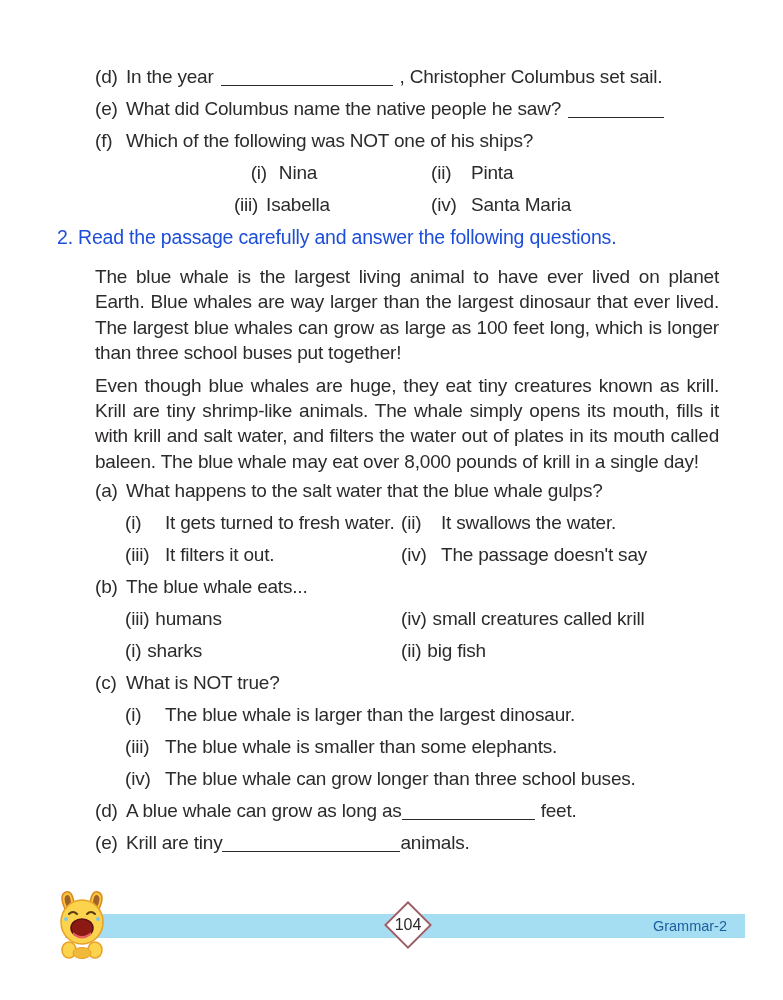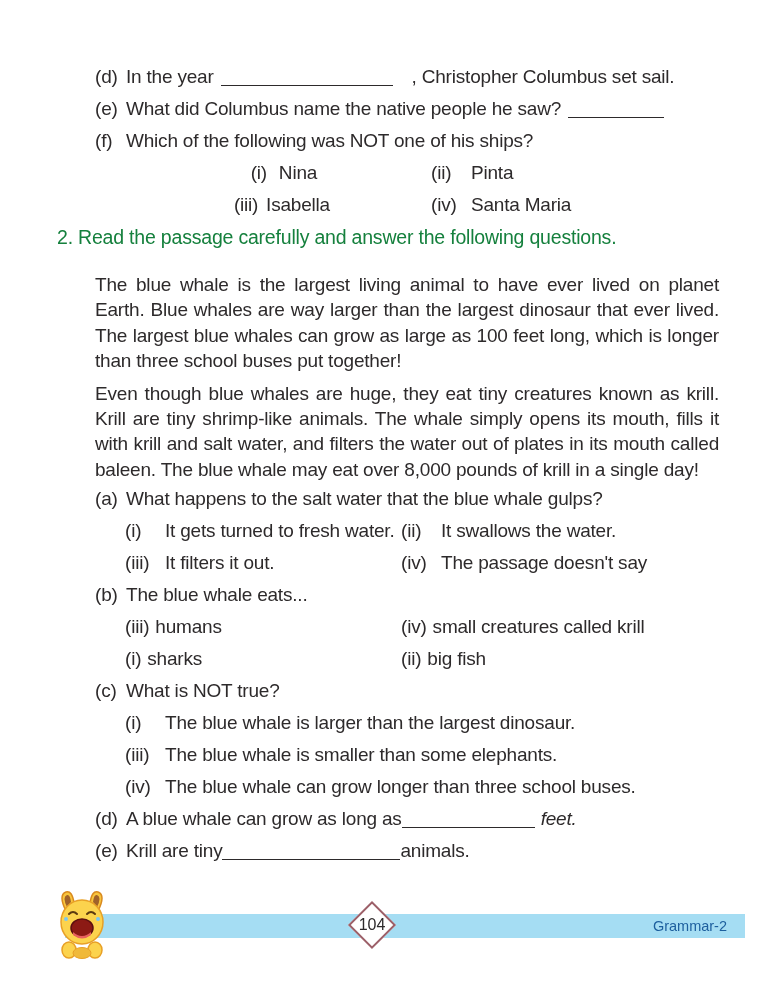--- a/index.html
+++ b/index.html
@@ -26,57 +26,57 @@
   .opt { display: block; }
   .c1 { flex: none; width: 276px; }
   .c1w { flex: none; width: 306px; text-align: center; }
   .opt-label.pad { display: inline-block; min-width: 40px; }
   .opt-label.tight { margin-right: 6px; }
 
   
   .section-heading {
     margin: 10px 0 0 57px;
     line-height: 22px;
-    color: #15803d;
+    color: #1d4ed8;
     font-size: 19.5px;
   }
 
   
   .passage {
     width: 624px;
-    margin: 24px 0 0 95px;
+    margin: 16px 0 0 95px;
     text-align: justify;
     line-height: 25.4px;
   }
   .passage.p2 { margin-top: 7px; }
   .after-passage { margin-top: 6px; }
 
   
   .blank {
     display: inline-block;
     border-bottom: 1.8px solid #2d2a2b;
     height: 14px;
     vertical-align: -3px;
   }
   .blank-year { width: 172px; margin-left: 7px; }
   .blank-natives { width: 96px; margin-left: 7px; }
   .blank-feet { width: 133px; }
   .blank-krill { width: 178px; }
-  .after-blank-comma { margin-left: 19px; }
-  .after-blank-word { margin-left: 6px; font-style: italic; }
+  .after-blank-comma { margin-left: 7px; }
+  .after-blank-word { margin-left: 6px; }
 
   
   .footer-bar {
     position: absolute;
     left: 65px; top: 914px;
     width: 680px; height: 24px;
     background: #a5ddf3;
   }
   .mascot { position: absolute; left: 56px; top: 889px; width: 52px; height: 70px; }
-  .page-diamond { position: absolute; left: 348px; top: 901px; width: 48px; height: 48px; }
+  .page-diamond { position: absolute; left: 384px; top: 901px; width: 48px; height: 48px; }
   .diamond-shape {
     position: absolute; inset: 7px;
     background: #ffffff;
     border: 2px solid #9c5f68;
     transform: rotate(45deg);
     box-sizing: border-box;
   }
   .page-num {
     position: absolute; inset: 0;
     display: flex; align-items: center; justify-content: center;

